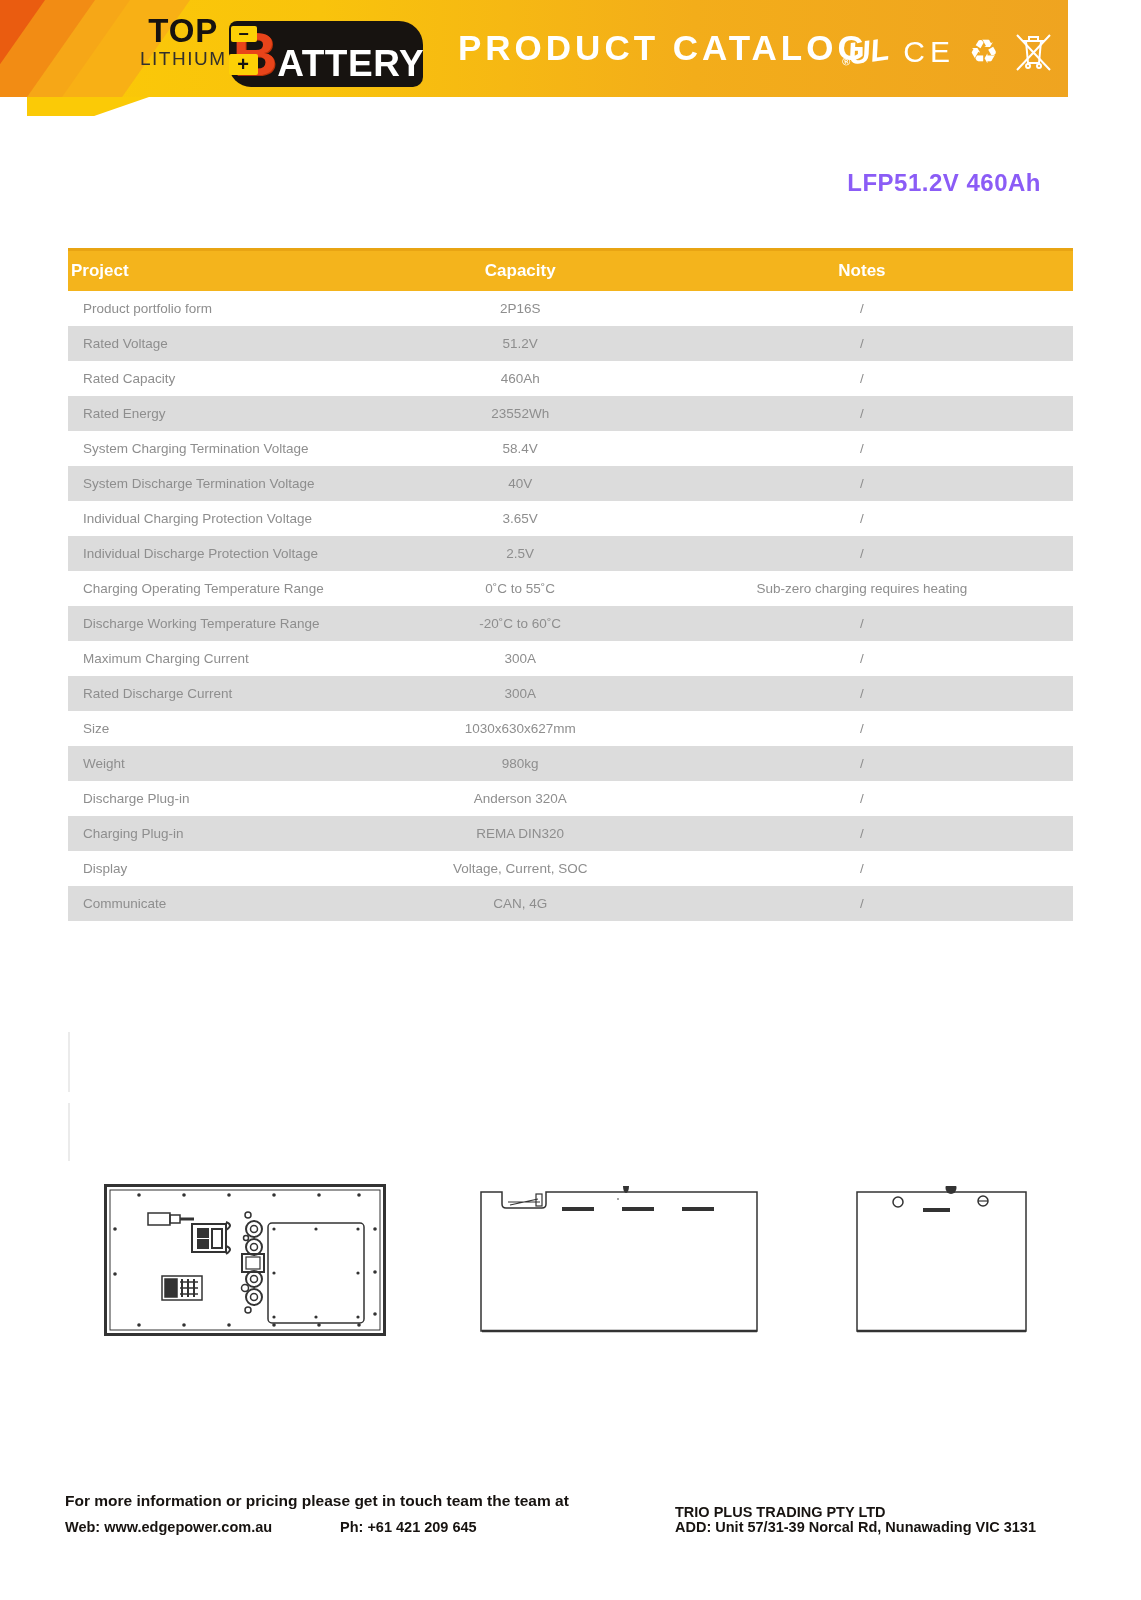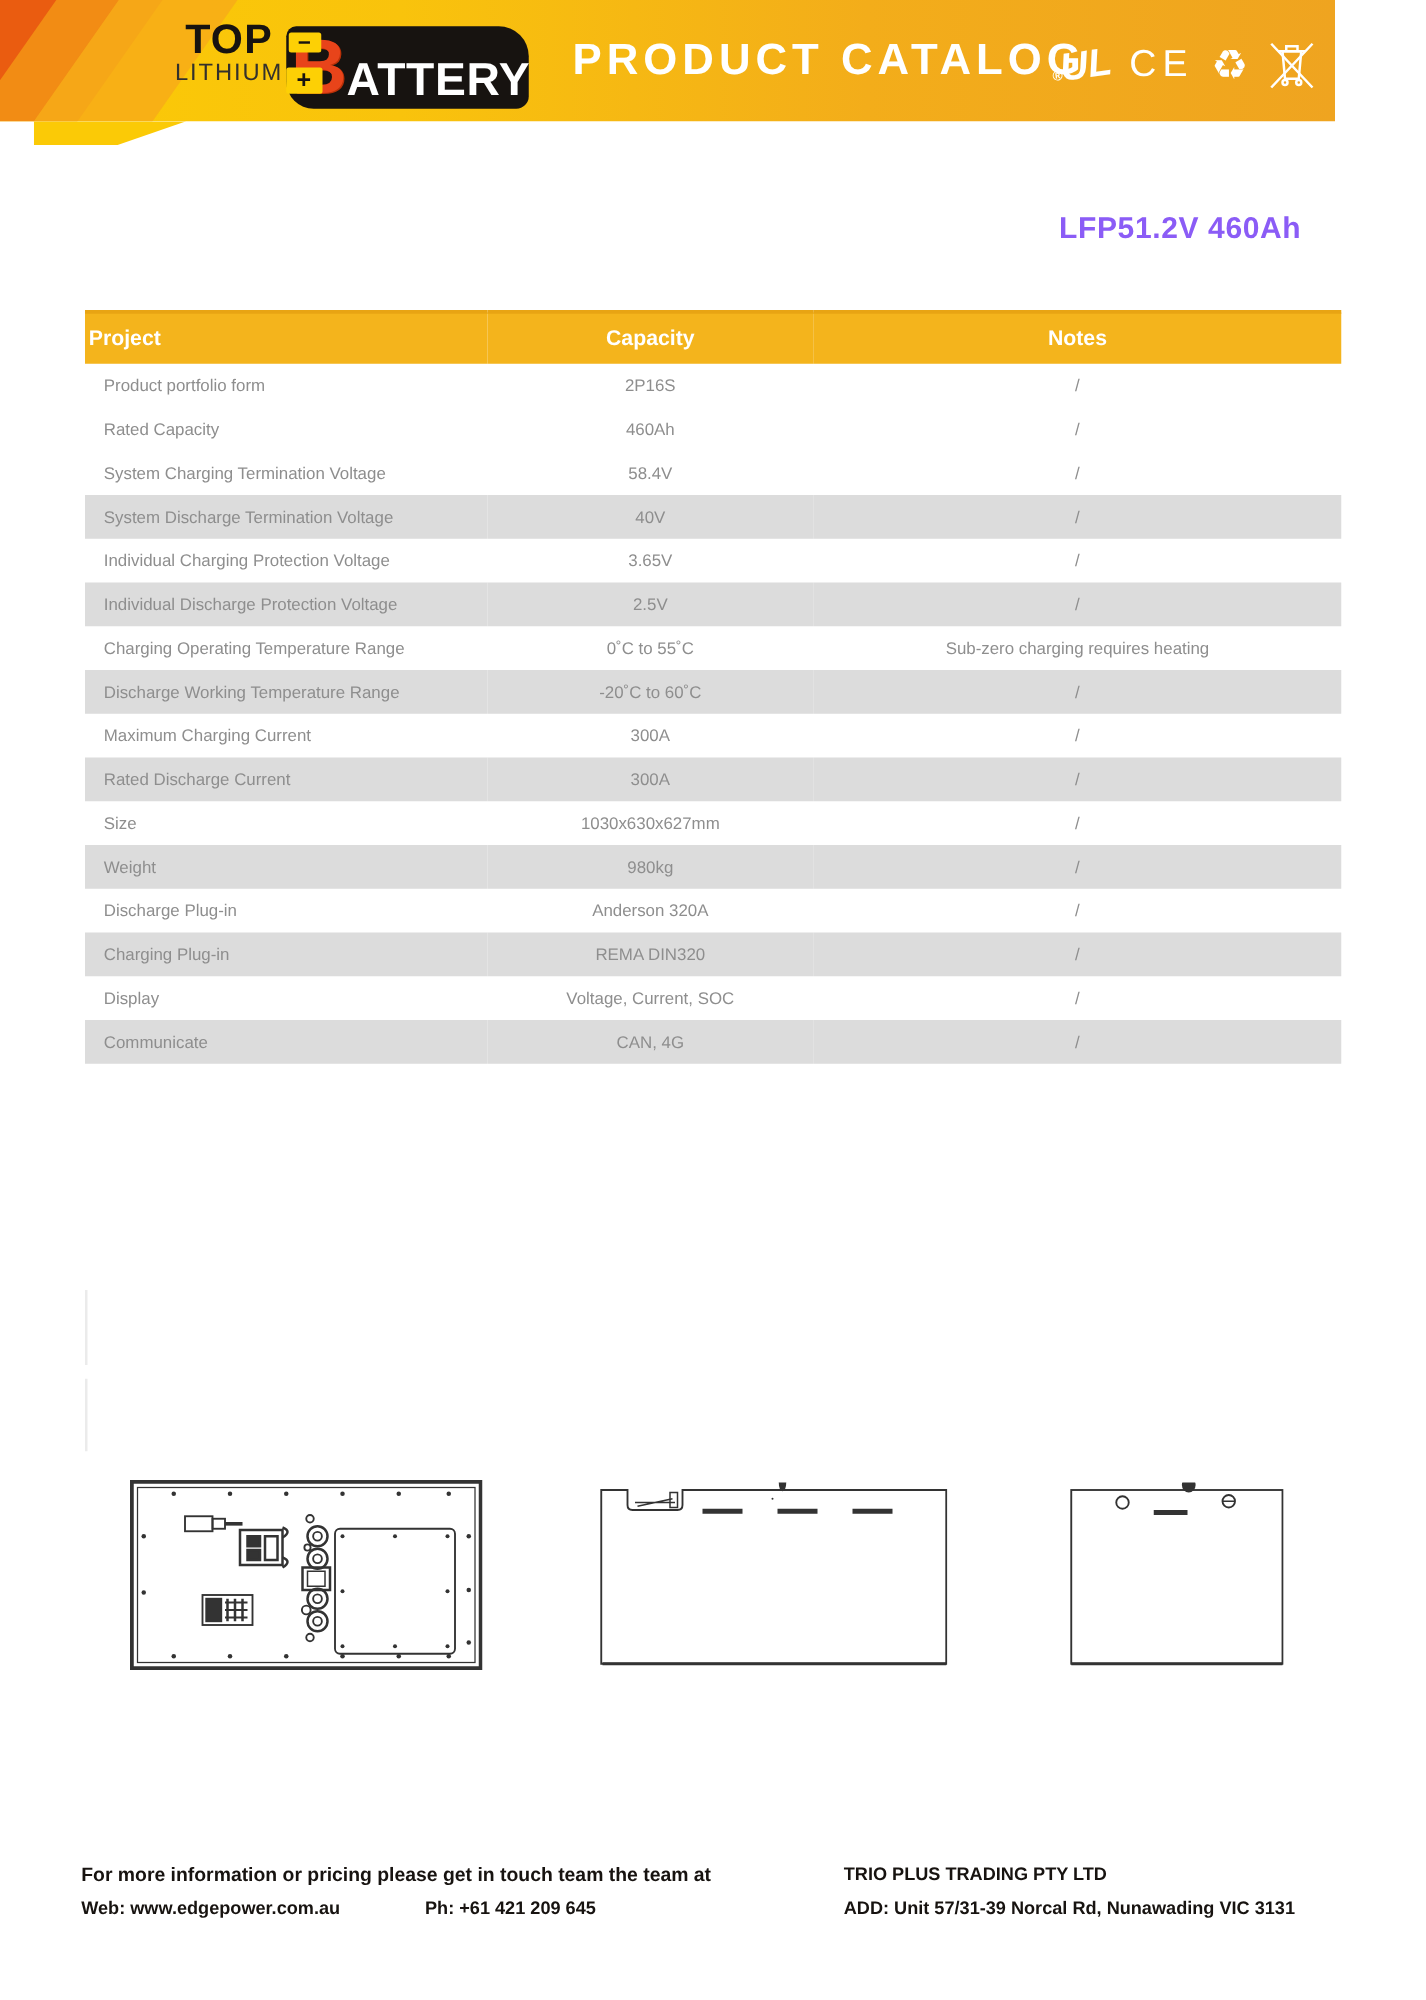--- a/index.html
+++ b/index.html
@@ -85,21 +85,21 @@
   
   .drawings { position:absolute; left:0; top:1178px; width:1141px; height:165px; }
   .drawing { position:absolute; }
   .drawing svg { display:block; }
 
   
   .footer { position:absolute; left:0; top:1492px; width:1141px; color:#171310; }
   .footer .cta { position:absolute; left:65px; top:0; font-size:15.5px; font-weight:bold; }
   .footer .web { position:absolute; left:65px; top:27px; font-size:14.5px; font-weight:bold; }
   .footer .ph  { position:absolute; left:340px; top:27px; font-size:14.5px; font-weight:bold; }
-  .footer .company { position:absolute; left:675px; top:0; font-size:14.5px; font-weight:bold; }
+  .footer .company { position:absolute; left:675px; top:12px; font-size:14.5px; font-weight:bold; }
   .footer .address { position:absolute; left:675px; top:27px; font-size:14.5px; font-weight:bold; }
 </style>
 </head>
 <body>
 
 <div class="page">
 
   <header class="band">
     <div class="accent accent-1"></div>
     <div class="accent accent-2"></div>
@@ -155,23 +155,33 @@
         <th>Capacity</th>
         <th>Notes</th>
       </tr>
     </thead>
     <tbody>
         <tr>
           <td>Product portfolio form</td>
           <td>2P16S</td>
           <td>/</td>
         </tr>
+        <tr class="alt">
+          <td>Rated Voltage</td>
+          <td>51.2V</td>
+          <td>/</td>
+        </tr>
         <tr>
           <td>Rated Capacity</td>
           <td>460Ah</td>
+          <td>/</td>
+        </tr>
+        <tr class="alt">
+          <td>Rated Energy</td>
+          <td>23552Wh</td>
           <td>/</td>
         </tr>
         <tr>
           <td>System Charging Termination Voltage</td>
           <td>58.4V</td>
           <td>/</td>
         </tr>
         <tr class="alt">
           <td>System Discharge Termination Voltage</td>
           <td>40V</td>

